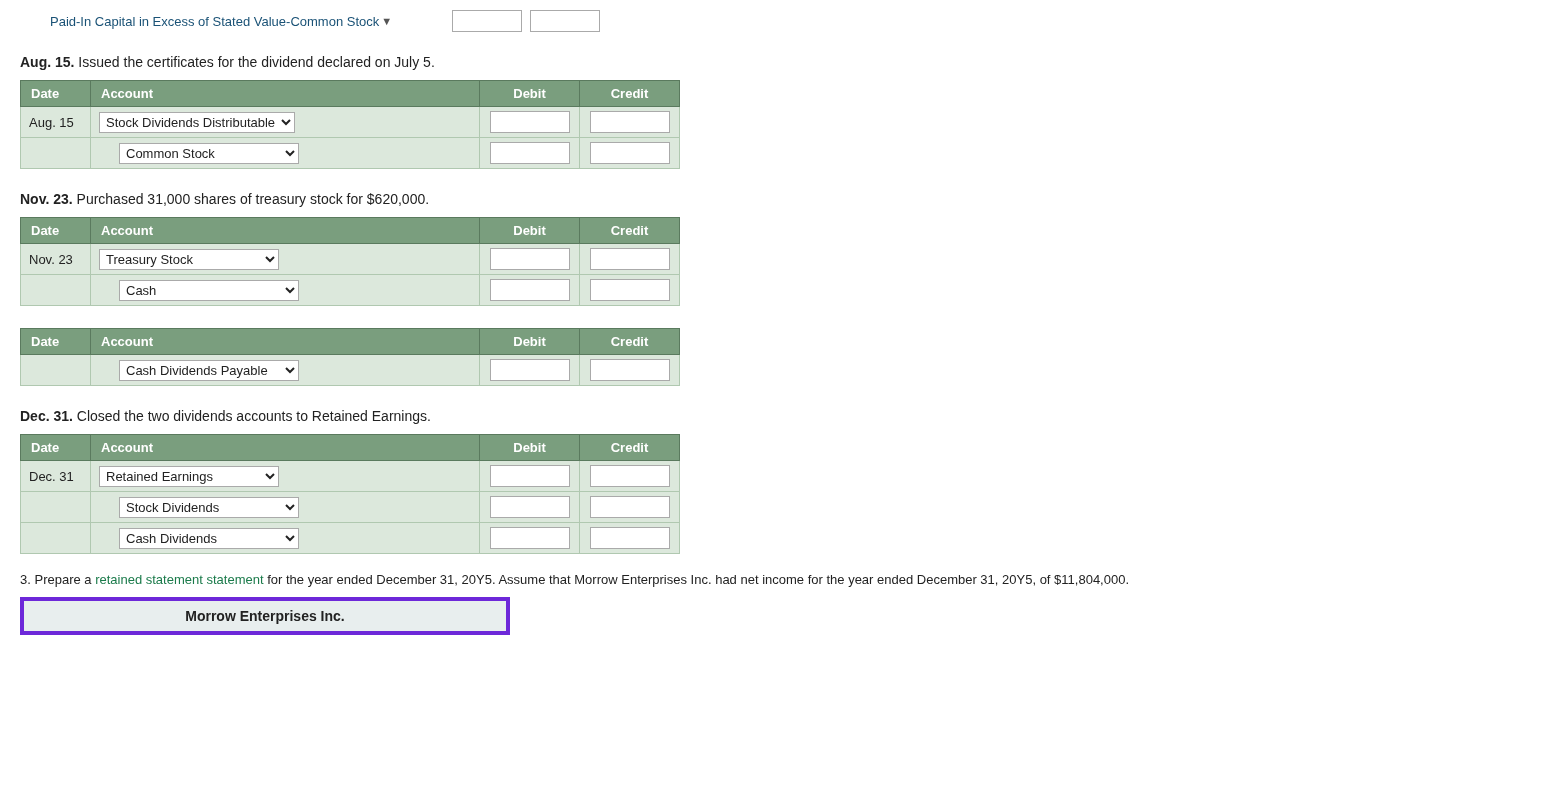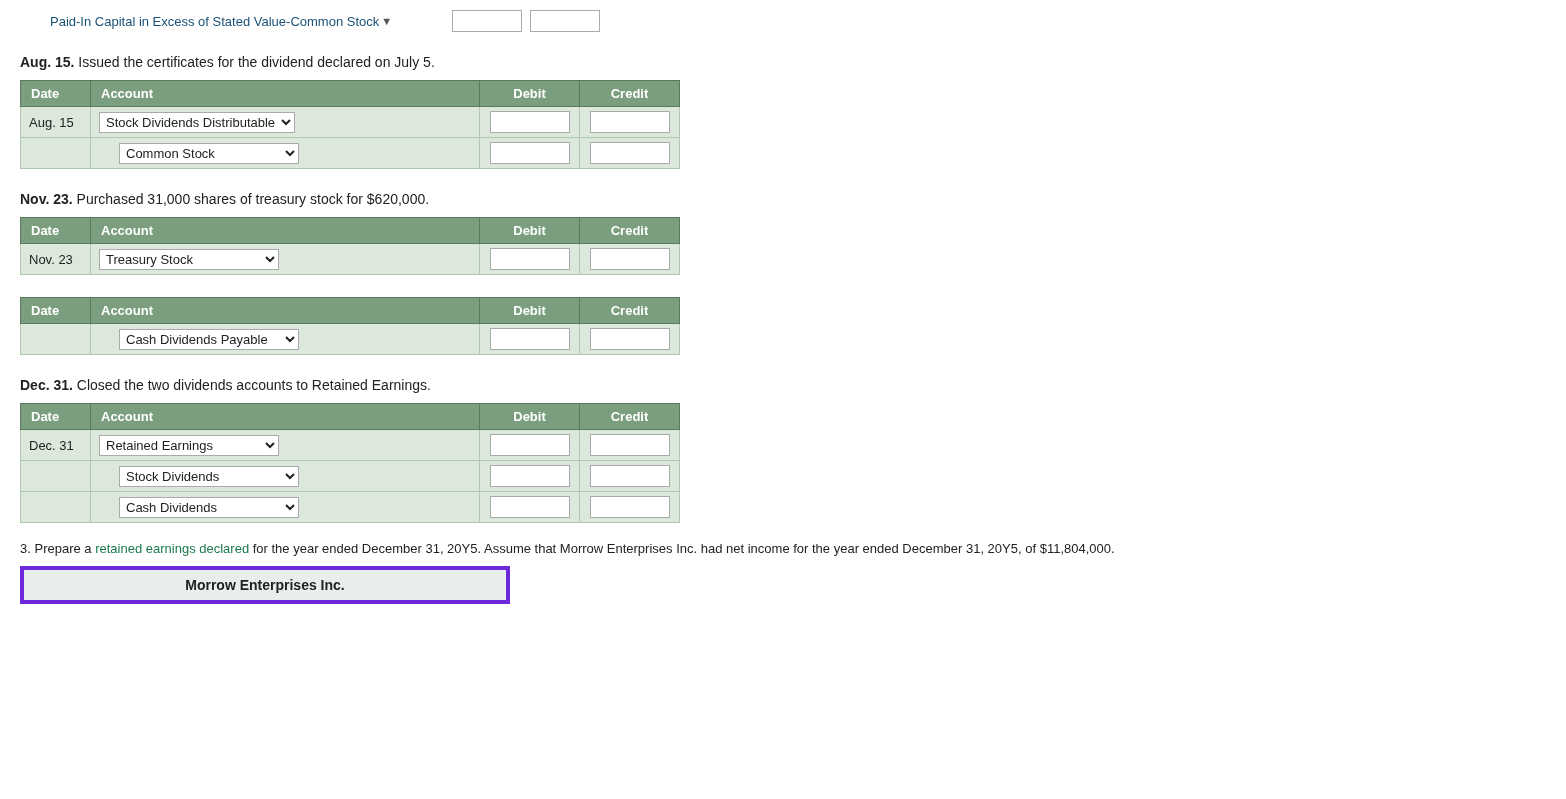--- a/index.html
+++ b/index.html
@@ -192,20 +192,36 @@
             </select>
           </div>
         </td>
         <td class="debit-cell">
           <input type="text" class="amount-input" value="" style="">
         </td>
         <td class="credit-cell">
           <input type="text" class="amount-input" value="" style="">
         </td>
       </tr>
+      <tr>
+        <td class="date-cell"></td>
+        <td class="account-cell">
+          <div class="account-select-wrap indent">
+            <select>
+              <option>Cash</option>
+            </select>
+          </div>
+        </td>
+        <td class="debit-cell">
+          <input type="text" class="amount-input" value="" style="">
+        </td>
+        <td class="credit-cell">
+          <input type="text" class="amount-input" value="" style="">
+        </td>
+      </tr>
     </tbody>
   </table>
 </div>
 
 <div class="section-gap">
   <table class="journal-table">
     <thead>
       <tr>
         <th>Date</th>
         <th>Account</th>
@@ -294,18 +310,18 @@
         </td>
         <td class="credit-cell">
           <input type="text" class="amount-input" value="" style="">
         </td>
       </tr>
     </tbody>
   </table>
 </div>
 
 <div class="bottom-note" style="margin-top:18px;">
-  <span>3.</span><span> Prepare a </span><a href="#">retained earnings declared</a><span> for the year ended December 31, 20Y5. Assume that Morrow Enterprises Inc. had net income for the year ended December 31, 20Y5, of $11,804,000.</span>
+  <span>3.</span><span> Prepare a </span><a href="#">retained statement statement</a><span> for the year ended December 31, 20Y5. Assume that Morrow Enterprises Inc. had net income for the year ended December 31, 20Y5, of $11,804,000.</span>
 </div>
 
 <div class="company-header-box">
   <span>Morrow Enterprises Inc.</span>
 </div>
 
 </body></html>

